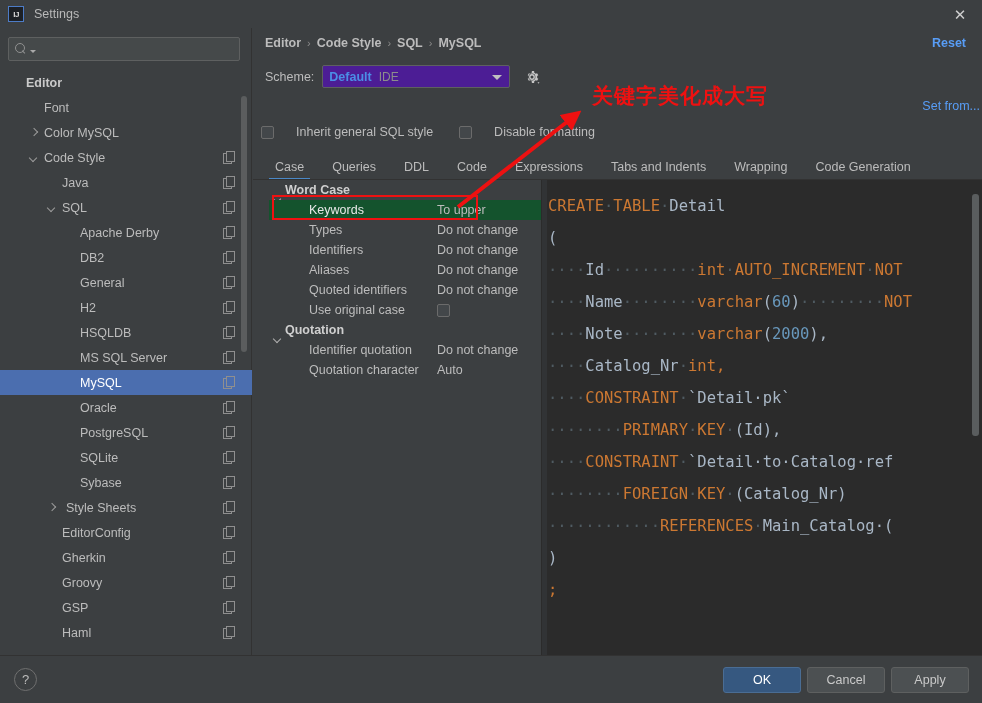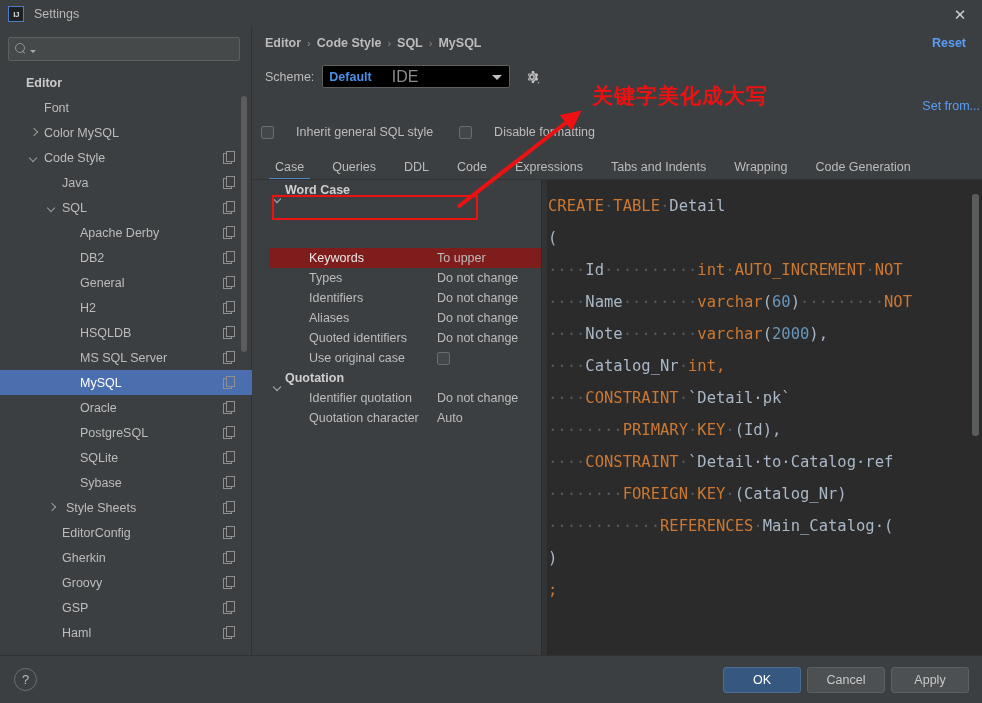--- a/index.html
+++ b/index.html
@@ -130,26 +130,26 @@
     position: absolute; right: 16px; top: 8px;
     font-size: 12.5px; font-weight: bold; color: #589df6; cursor: pointer;
   }
   .scheme-row {
     position: absolute; left: 12px; top: 37px;
     display: flex; align-items: center; gap: 8px;
   }
   .scheme-label { font-size: 12.5px; color: #bcbcbc; }
   .scheme-combo {
     width: 188px; height: 23px;
-    background: #000000; border: 1px solid #5e6060; border-radius: 2px;
+    background: #4c1d95; border: 1px solid #5e6060; border-radius: 2px;
     display: flex; align-items: center; padding: 0 6px; position: relative;
     cursor: pointer;
   }
   .scheme-name { font-size: 12.5px; font-weight: bold; color: #4b8ee6; }
-  .scheme-sub { font-size: 16px; color: #8c8c8c; margin-left: 20px; }
+  .scheme-sub { font-size: 12px; color: #8c8c8c; margin-left: 7px; }
   .combo-caret {
     position: absolute; right: 7px; top: 9px;
     width: 0; height: 0;
     border-left: 5px solid transparent; border-right: 5px solid transparent;
     border-top: 5px solid #c0c0c0;
   }
   .gear-icon {
     width: 16px; height: 16px; position: relative; cursor: pointer;
     margin-left: 6px;
   }
@@ -190,21 +190,21 @@
   
   .settings-list {
     position: absolute; left: 16px; top: 152px; width: 287px; height: 475px;
     background: #3c3f41; overflow: hidden;
   }
   .s-row {
     position: relative; height: 20px; display: flex; align-items: center;
     font-size: 12.5px; color: #bcbcbc; white-space: nowrap; cursor: pointer;
   }
   .s-row.group { font-weight: bold; color: #cfcfcf; }
-  .s-row.selected { background: #7f1d1d; margin-top: 48px; }
+  .s-row.selected { background: #14532d; }
   .s-row.selected .s-name { color: #e8e8e8; }
   .s-arrow {
     width: 14px; flex: 0 0 14px; position: relative; margin-left: 2px;
   }
   .s-arrow.down::before {
     content: ""; position: absolute; left: 3px; top: 6px;
     width: 5px; height: 5px;
     border-right: 1.4px solid #b0b0b0; border-bottom: 1.4px solid #b0b0b0;
     transform: rotate(45deg);
   }

